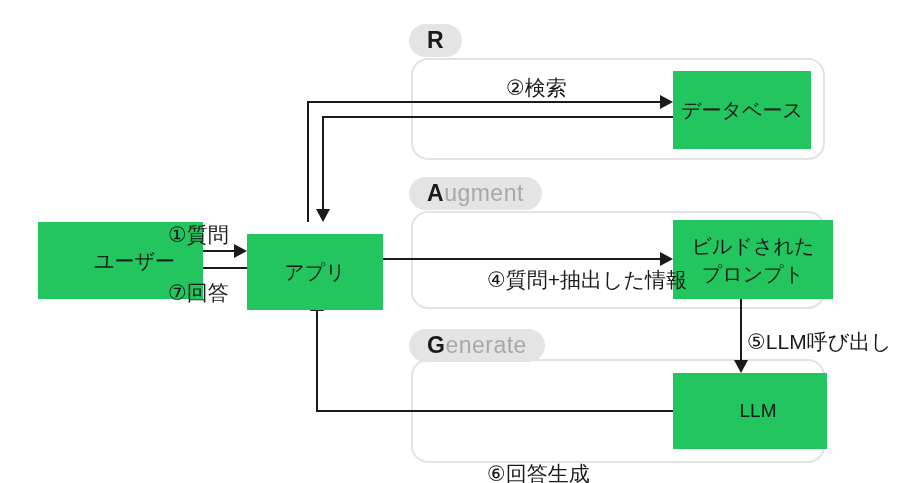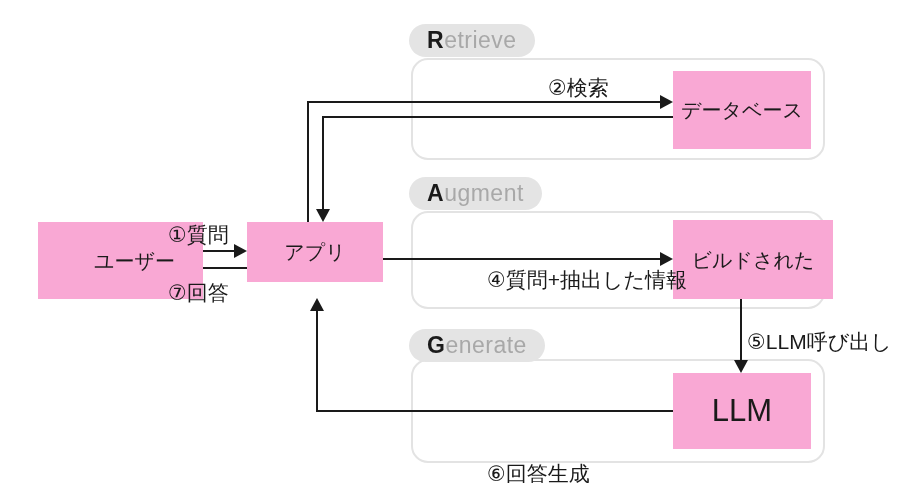--- a/index.html
+++ b/index.html
@@ -76,64 +76,63 @@
   #arr7 { left: 165px; top: 261px; }
   #arr2 { left: 660px; top: 95px;  }
   #arr3 { left: 316px; top: 209px; }
   #arr4 { left: 660px; top: 252px; }
   #arr5 { left: 734px; top: 360px; }
   #arr6 { left: 310px; top: 298px; }
 
   
   .node {
     position: absolute;
-    background: #f9a8d4;
+    background: #22c55e;
     color: #1a1a1a;
     display: flex;
     flex-direction: column;
     align-items: center;
     justify-content: center;
     font-size: 20px;
     line-height: 28px;
     text-align: center;
     white-space: nowrap;
   }
   #user-box     { left: 38px;  top: 222px; width: 137px; height: 77px; padding-left: 28px; }
-  #app-box      { left: 247px; top: 222px; width: 136px; height: 60px; }
+  #app-box      { left: 247px; top: 234px; width: 136px; height: 76px; }
   #database-box { left: 673px; top: 71px;  width: 138px; height: 78px; }
   #prompt-box   { left: 673px; top: 220px; width: 160px; height: 79px; }
-  #llm-box      { left: 673px; top: 373px; width: 138px; height: 76px; font-size: 31px; }
+  #llm-box      { left: 673px; top: 373px; width: 138px; height: 76px; font-size: 19px; padding-left: 16px; }
 
   
   .edge-label {
     position: absolute;
     color: #1a1a1a;
     font-size: 21px;
     white-space: nowrap;
   }
   #label-step1 { left: 168px; top: 221px; }
   #label-step7 { left: 168px; top: 279px; }
-  #label-step2 { left: 506px; top: 74px; margin-left: 42px;  }
+  #label-step2 { left: 506px; top: 74px;  }
   #label-step3 { left: 419px; top: 120px; }
   #label-step4 { left: 443px; top: 266px; margin-left: 44px; }
   #label-step5 { left: 747px; top: 328px; }
   #label-step6 { left: 487px; top: 419px; margin-top: 41px; }
 </style>
 </head>
 <body>
 
 <div class="canvas">
 
   <div class="container" id="retrieve-container"></div>
   <div class="container" id="augment-container"></div>
   <div class="container" id="generate-container"></div>
 
   <div class="pill" id="retrieve-pill">
       <span class="pill-initial">R</span>
-      <span class="pill-rest">etrieve</span>
     </div>
   <div class="pill" id="augment-pill">
       <span class="pill-initial">A</span>
       <span class="pill-rest">ugment</span>
     </div>
   <div class="pill" id="generate-pill">
       <span class="pill-initial">G</span>
       <span class="pill-rest">enerate</span>
     </div>
 
@@ -160,20 +159,21 @@
     <span>ユーザー</span>
   </div>
   <div class="node" id="app-box">
     <span>アプリ</span>
   </div>
   <div class="node" id="database-box">
     <span>データベース</span>
   </div>
   <div class="node" id="prompt-box">
     <span>ビルドされた</span>
+    <span>プロンプト</span>
   </div>
   <div class="node" id="llm-box">
     <span>LLM</span>
   </div>
 
   <div class="edge-label" id="label-step1">①質問</div>
   <div class="edge-label" id="label-step2">②検索</div>
   <div class="edge-label" id="label-step4">④質問+抽出した情報</div>
   <div class="edge-label" id="label-step5">⑤LLM呼び出し</div>
   <div class="edge-label" id="label-step6">⑥回答生成</div>

